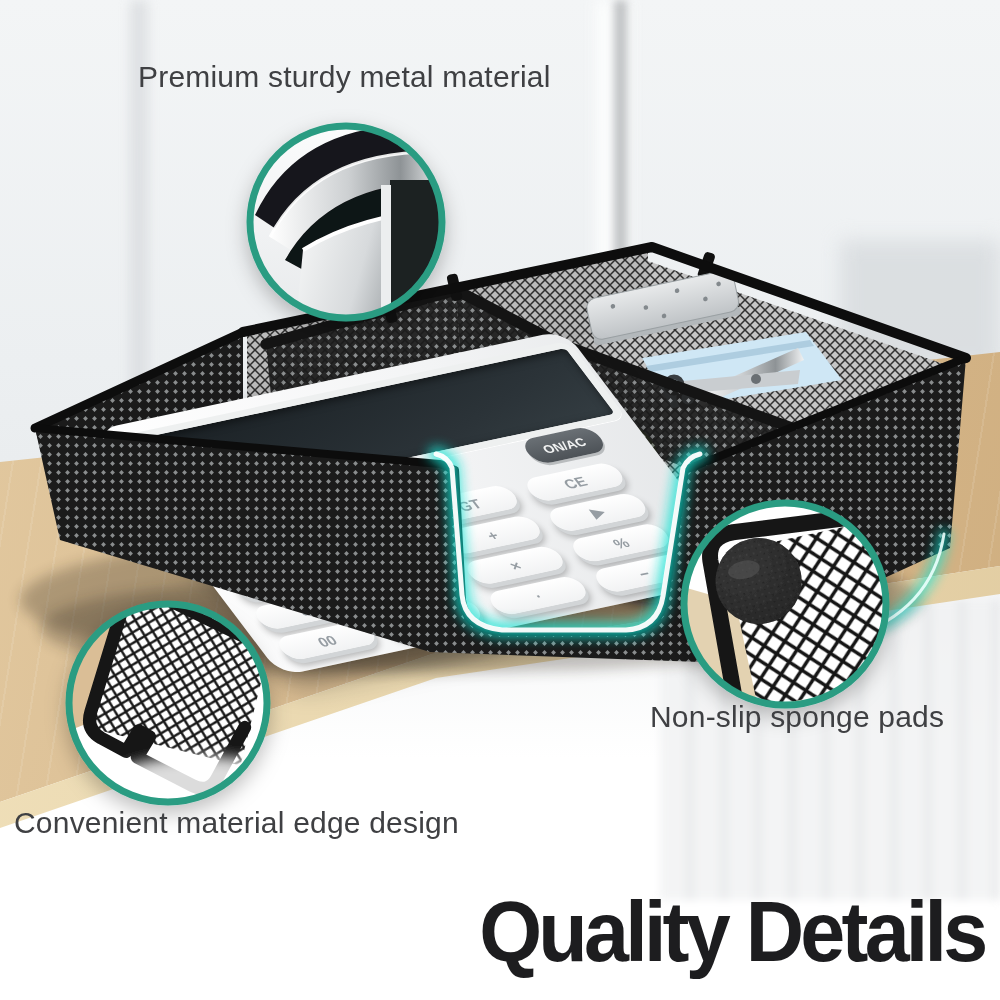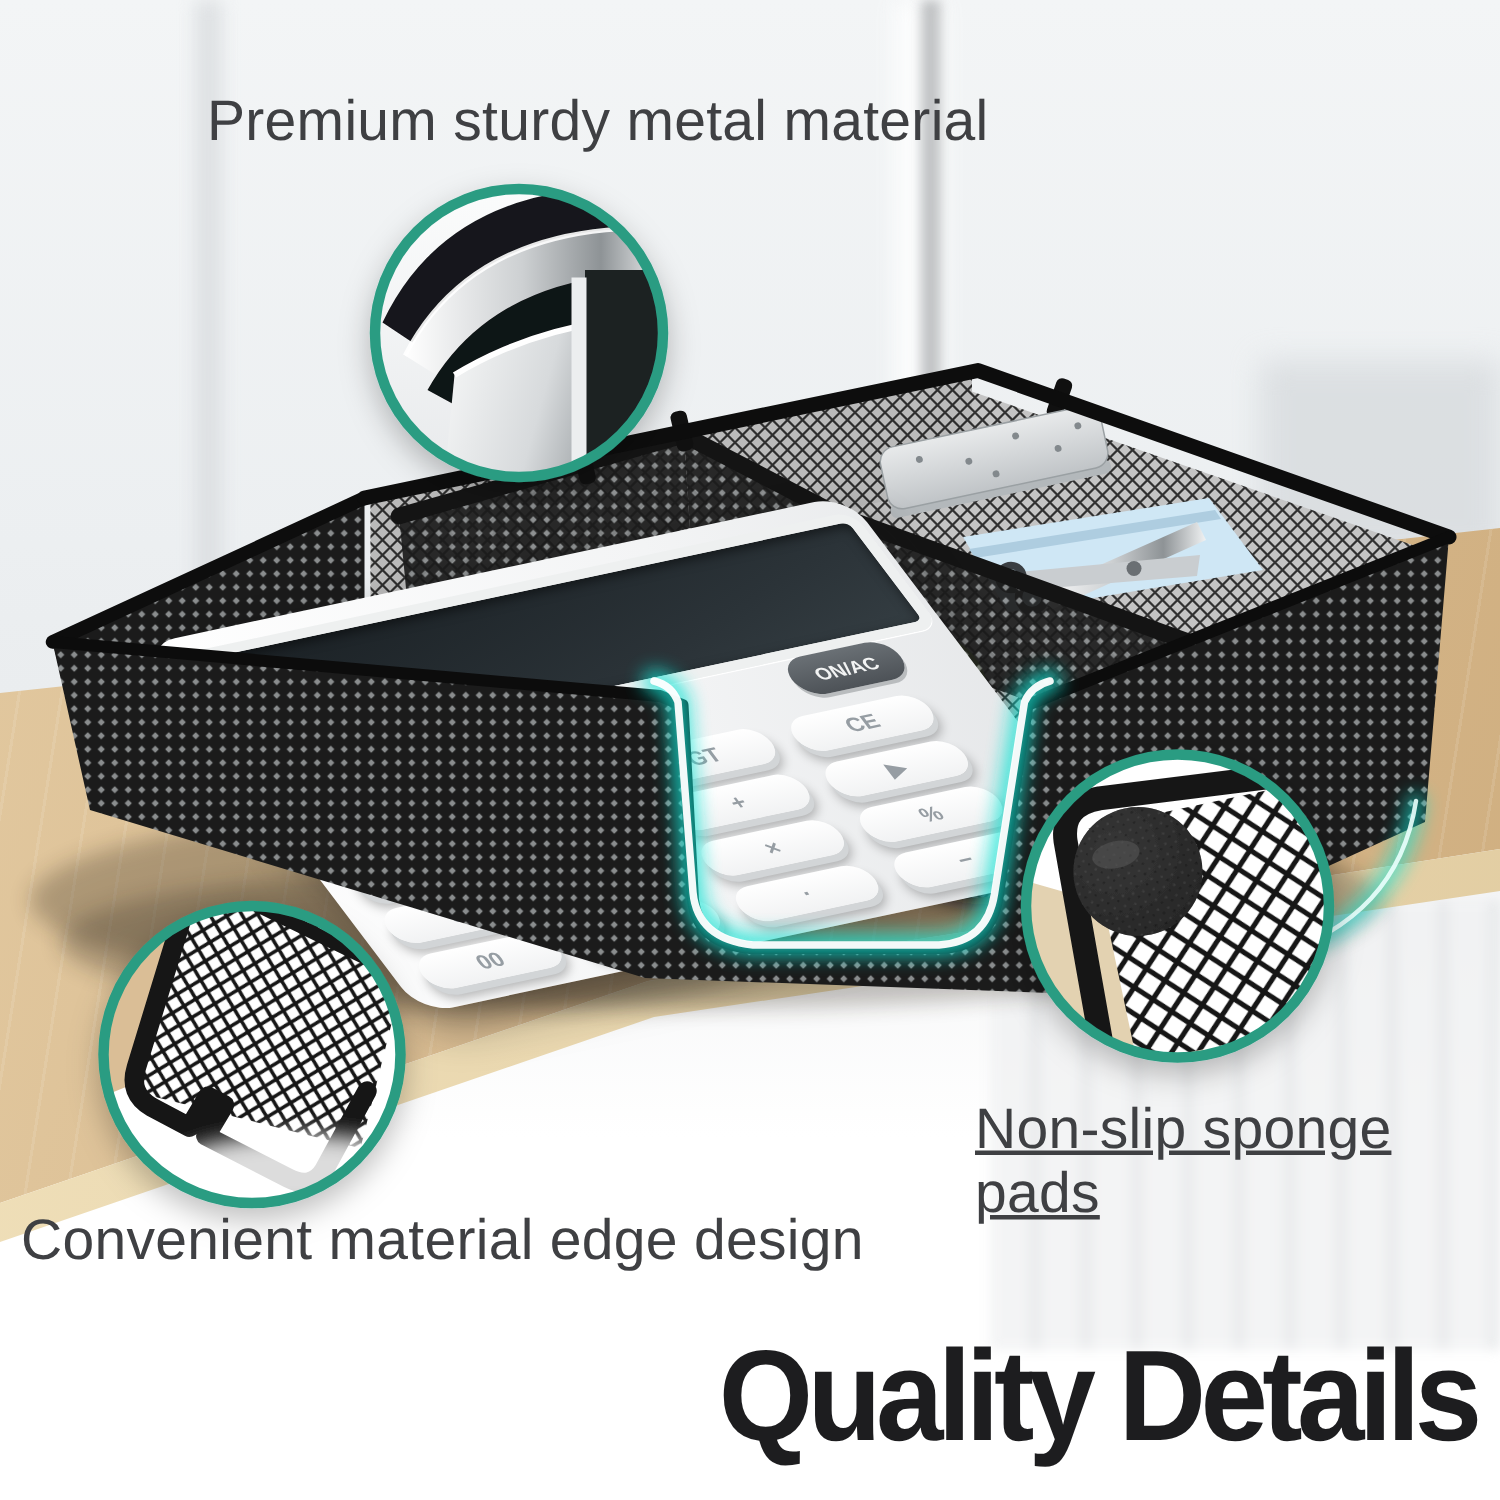--- a/index.html
+++ b/index.html
@@ -43,24 +43,24 @@
         background:linear-gradient(90deg,#43494d,#2c3134 55%,#4a5054);border:2px solid #d9dbdc;}
   .calc-power{position:absolute;left:366px;top:106px;width:74px;height:30px;border-radius:16px;
         background:linear-gradient(180deg,#6a7075,#4d5257);color:#f2f3f3;font-size:13px;font-weight:bold;
         display:flex;align-items:center;justify-content:center;box-shadow:0 3px 0 #b9bcbe;}
   .calc-keys{position:absolute;left:18px;top:148px;width:446px;display:flex;flex-direction:column;gap:9px;}
   .calc-row{display:flex;gap:16px;}
   .calc-key{width:92px;height:28px;border-radius:14px;background:linear-gradient(180deg,#ffffff,#f1f2f3);
         color:#969da3;font-size:15px;font-weight:bold;display:flex;align-items:center;justify-content:center;
         box-shadow:0 5px 0 #d2d5d7,0 8px 7px rgba(0,0,0,.28);}
   
-  .label{position:absolute;font-size:38px;color:#3f4043;letter-spacing:.2px;z-index:60;}
+  .label{position:absolute;font-size:30px;color:#3f4043;letter-spacing:.2px;z-index:60;}
   .label-metal{left:138px;top:60px;}
   .label-opening{left:14px;top:806px;}
-  .label-sponge{left:650px;top:732px;text-decoration:underline;}
+  .label-sponge{left:650px;top:700px;}
   .title{position:absolute;top:882px;right:16px;z-index:60;font-weight:bold;font-size:86px;
          letter-spacing:-4px;color:#1d1d1f;transform:scaleX(.94);transform-origin:100% 50%;
          font-family:"Liberation Sans",sans-serif;}
 </style>
 </head>
 <body>
 
 <div class="bg-top"></div>
 <div class="bg-bottom"></div>
 <div class="mullion-a"></div>

